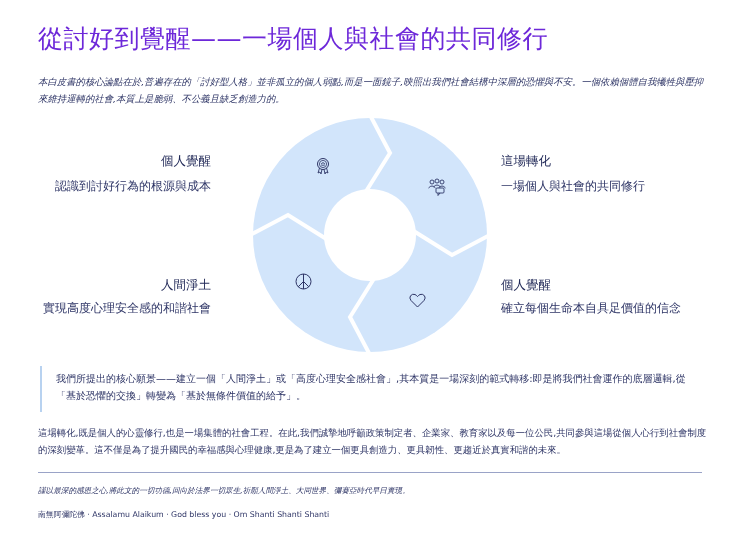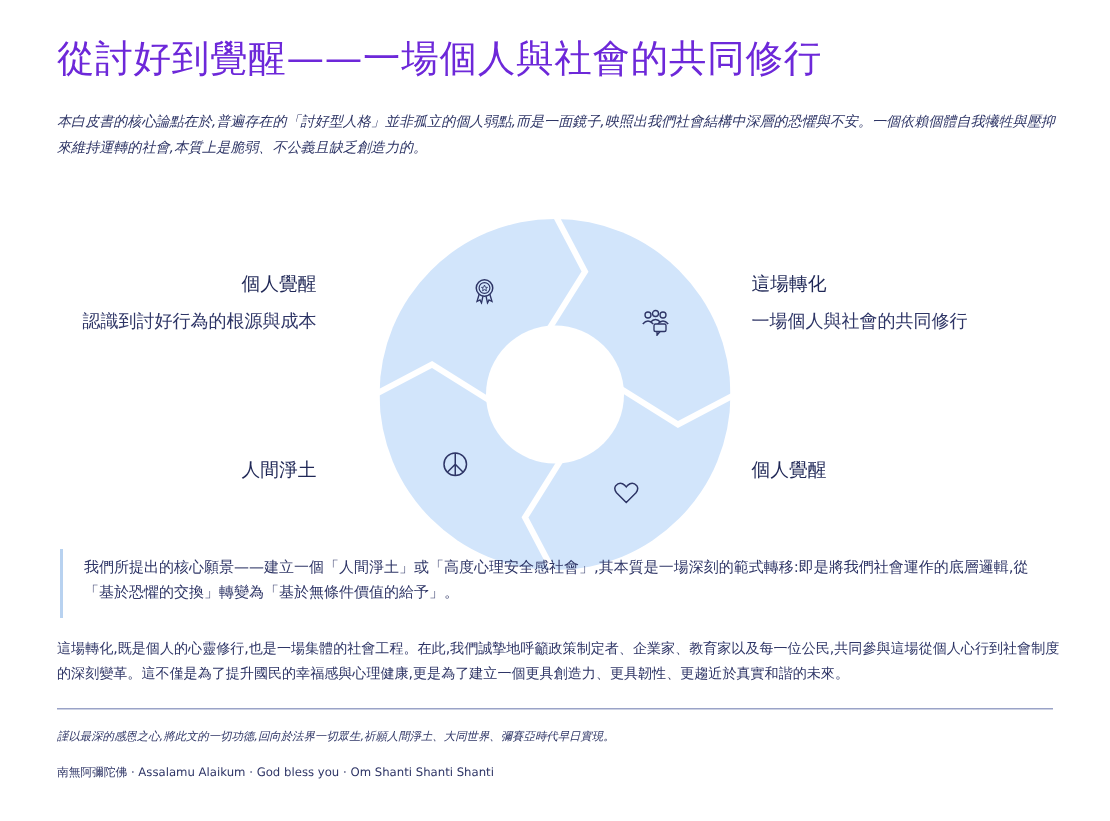--- a/index.html
+++ b/index.html
@@ -2,21 +2,21 @@
 <html><head>
 <meta charset="utf-8">
 <style>
   html, body { margin: 0; padding: 0; background: #ffffff; }
   body { width: 740px; height: 547px; position: relative; overflow: hidden;
          font-family: "DejaVu Sans", sans-serif; color: #2a3160; }
   .title { position: absolute; left: 38px; top: 22px; font-size: 25px; font-weight: 400;
            color: #6d28d9; letter-spacing: 0.5px; margin: 0; white-space: nowrap; }
   .intro { position: absolute; left: 38px; top: 73px; width: 668px; font-size: 9.4px;
            line-height: 17px; color: #2e3566; margin: 0; font-style: italic; }
-  .diagram { position: absolute; left: 0; top: 0; width: 712px; height: 360px; margin-top: 28px; }
+  .diagram { position: absolute; left: 0; top: 0; width: 712px; height: 360px; }
   .ring { position: absolute; left: 253px; top: 118px; width: 234px; height: 234px; }
   .lbl-title { position: absolute; font-size: 12.5px; color: #1f2756; white-space: nowrap; }
   .lbl-desc { position: absolute; font-size: 12px; color: #2e3566; white-space: nowrap; }
   .right-al { text-align: right; }
   .quote { position: absolute; left: 40px; top: 366px; width: 640px; border-left: 2px solid #b8d2f0;
            padding: 4px 0 8px 14px; font-size: 10px; line-height: 17px; color: #2e3566; }
   .para { position: absolute; left: 38px; top: 424px; width: 670px; font-size: 9.4px;
           line-height: 17px; color: #2e3566; margin: 0; }
   .divider { position: absolute; left: 38px; top: 472px; width: 664px; height: 0;
              border-top: 1px solid #9aa3c7; }
@@ -74,22 +74,24 @@
     <path d="M8.5 14 L2 7.5 Q0 5 1.5 2.8 Q3.5 0.5 6 1.5 Q7.5 2.2 8.5 3.6 Q9.5 2.2 11 1.5 Q13.5 0.5 15.5 2.8 Q17 5 15 7.5 Z" fill="none" stroke="#2e3566" stroke-width="1"></path>
   </svg>
 
   <div class="lbl-title right-al" style="right:501px;top:153px">個人覺醒</div>
   <div class="lbl-desc right-al" style="right:501px;top:178px">認識到討好行為的根源與成本</div>
 
   <div class="lbl-title" style="left:501px;top:153px">這場轉化</div>
   <div class="lbl-desc" style="left:501px;top:178px">一場個人與社會的共同修行</div>
 
   <div class="lbl-title right-al" style="right:501px;top:277px">人間淨土</div>
+  <div class="lbl-desc right-al" style="right:501px;top:300px">實現高度心理安全感的和諧社會</div>
 
   <div class="lbl-title" style="left:501px;top:277px">個人覺醒</div>
+  <div class="lbl-desc" style="left:501px;top:300px">確立每個生命本自具足價值的信念</div>
 </div>
 
 <div class="quote">
   <span>我們所提出的核心願景——建立一個「人間淨土」或「高度心理安全感社會」,其本質是一場深刻的範式轉移:即是將我們社會運作的底層邏輯,從「基於恐懼的交換」轉變為「基於無條件價值的給予」。</span>
 </div>
 
 <p class="para">這場轉化,既是個人的心靈修行,也是一場集體的社會工程。在此,我們誠摯地呼籲政策制定者、企業家、教育家以及每一位公民,共同參與這場從個人心行到社會制度的深刻變革。這不僅是為了提升國民的幸福感與心理健康,更是為了建立一個更具創造力、更具韌性、更趨近於真實和諧的未來。</p>
 
 <div class="divider"></div>
 

